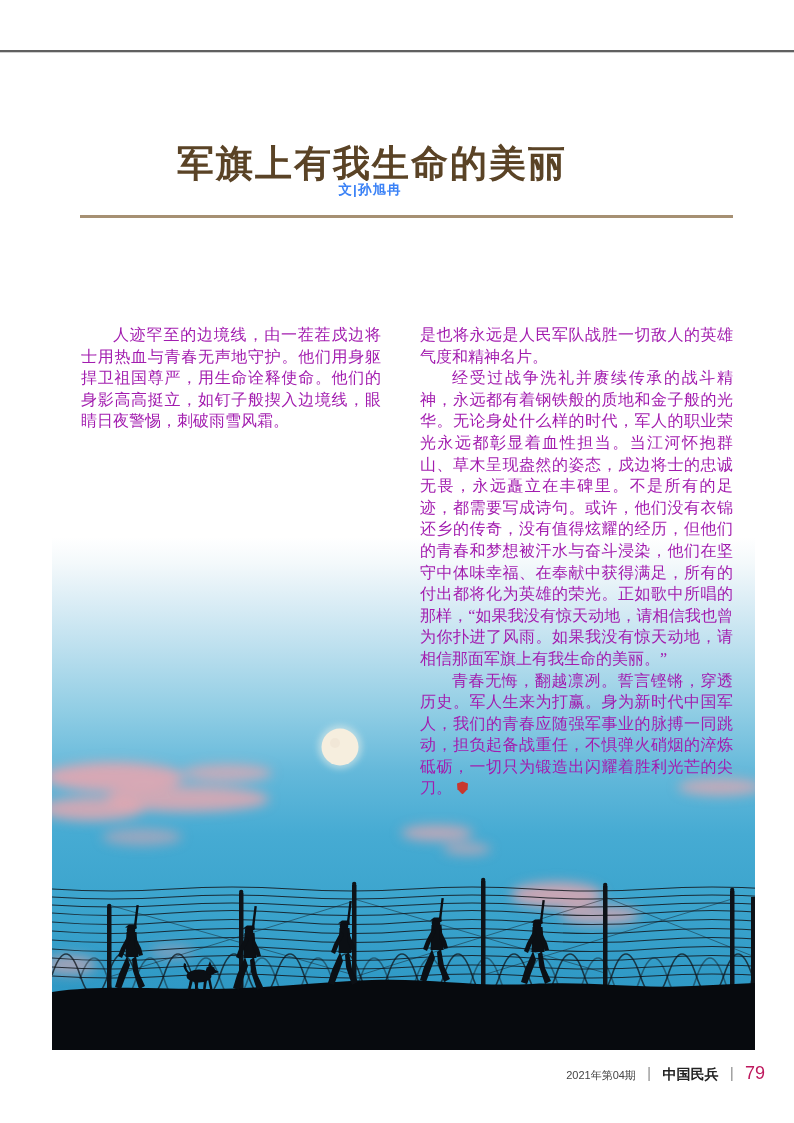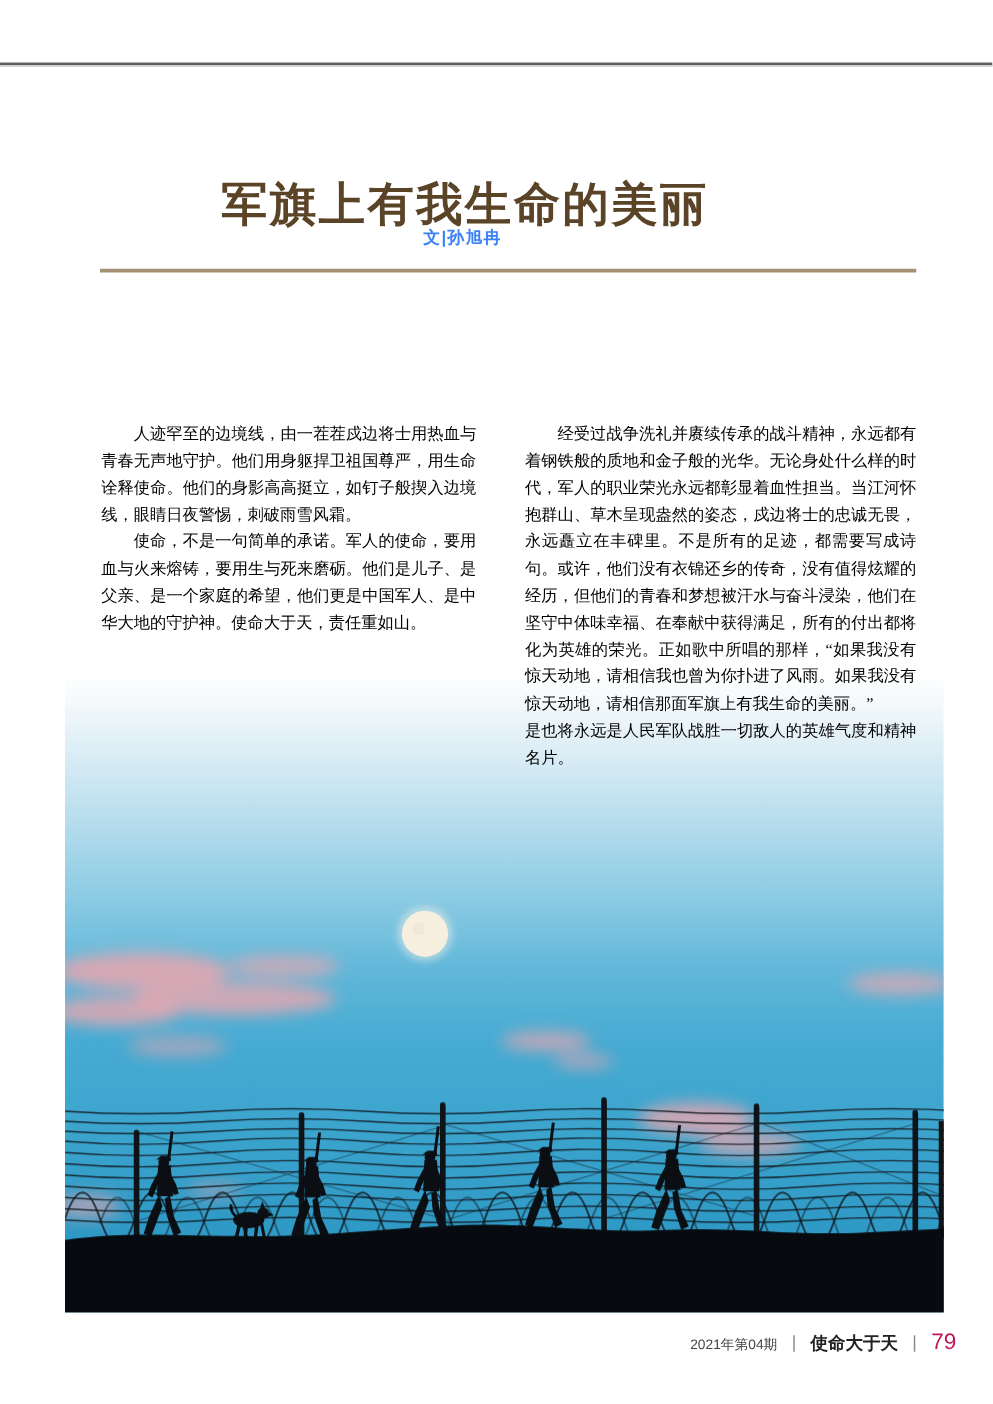--- a/index.html
+++ b/index.html
@@ -26,22 +26,22 @@
   }
   .byline-rule{
     position:absolute;left:80px;top:215px;width:653px;height:3px;
     background:#a69073;
   }
   .photo{
     position:absolute;left:52px;top:537px;width:703px;height:513px;
   }
   .photo svg{display:block;}
   .col{
-    position:absolute;top:336px;
-    font-size:13px;line-height:21.6px;color:#000000;
+    position:absolute;top:324px;
+    font-size:16px;line-height:21.6px;color:#a21caf;
     text-align:justify;z-index:5;
   }
   .col-left{left:81px;width:300px;}
   .col-right{left:420px;width:313px;}
   .para{margin:0;}
   .para.indent{text-indent:2em;}
   .end-mark{
     display:inline-block;width:11px;height:13px;margin-left:5px;
     vertical-align:-1px;background:#c9372e;
     clip-path:polygon(50% 0,100% 15%,96% 60%,50% 100%,4% 60%,0 15%);
@@ -198,26 +198,26 @@
     <use href="#soldier" x="198" y="453" transform="scale(1)"></use>
     <use href="#soldier" x="293" y="448"></use>
     <use href="#soldier" x="385" y="445"></use>
     <use href="#soldier" x="486" y="447"></use>
     <use href="#dog" x="147" y="453"></use>
   </svg>
 </div>
 
 <div class="col col-left">
     <p class="para indent">人迹罕至的边境线，由一茬茬戍边将士用热血与青春无声地守护。他们用身躯捍卫祖国尊严，用生命诠释使命。他们的身影高高挺立，如钉子般揳入边境线，眼睛日夜警惕，刺破雨雪风霜。</p>
-    <p class="para indent">使命，不是一句简单的承诺。军人的使命，要用血与火来熔铸，要用生与死来磨砺。他们是儿子、是父亲、是一个家庭的希望，他们更是中国军人、是中华大地的守护神。使命大于天，责任重如山。</p>
   </div>
 <div class="col col-right">
+    <p class="para">是也将永远是人民军队战胜一切敌人的英雄气度和精神名片。</p>
     <p class="para indent">经受过战争洗礼并赓续传承的战斗精神，永远都有着钢铁般的质地和金子般的光华。无论身处什么样的时代，军人的职业荣光永远都彰显着血性担当。当江河怀抱群山、草木呈现盎然的姿态，戍边将士的忠诚无畏，永远矗立在丰碑里。不是所有的足迹，都需要写成诗句。或许，他们没有衣锦还乡的传奇，没有值得炫耀的经历，但他们的青春和梦想被汗水与奋斗浸染，他们在坚守中体味幸福、在奉献中获得满足，所有的付出都将化为英雄的荣光。正如歌中所唱的那样，“如果我没有惊天动地，请相信我也曾为你扑进了风雨。如果我没有惊天动地，请相信那面军旗上有我生命的美丽。”</p>
-    <p class="para">是也将永远是人民军队战胜一切敌人的英雄气度和精神名片。</p>
+    <p class="para indent">青春无悔，翻越凛冽。誓言铿锵，穿透历史。军人生来为打赢。身为新时代中国军人，我们的青春应随强军事业的脉搏一同跳动，担负起备战重任，不惧弹火硝烟的淬炼砥砺，一切只为锻造出闪耀着胜利光芒的尖刀。<span class="end-mark"></span></p>
   </div>
 
 <div class="footer">
   <span class="issue">2021年第04期</span>
   <span class="sep">|</span>
-  <span class="magazine">使命大于天</span>
+  <span class="magazine">中国民兵</span>
   <span class="sep">|</span>
   <span class="pagenum">79</span>
 </div>
 
 </body></html>

